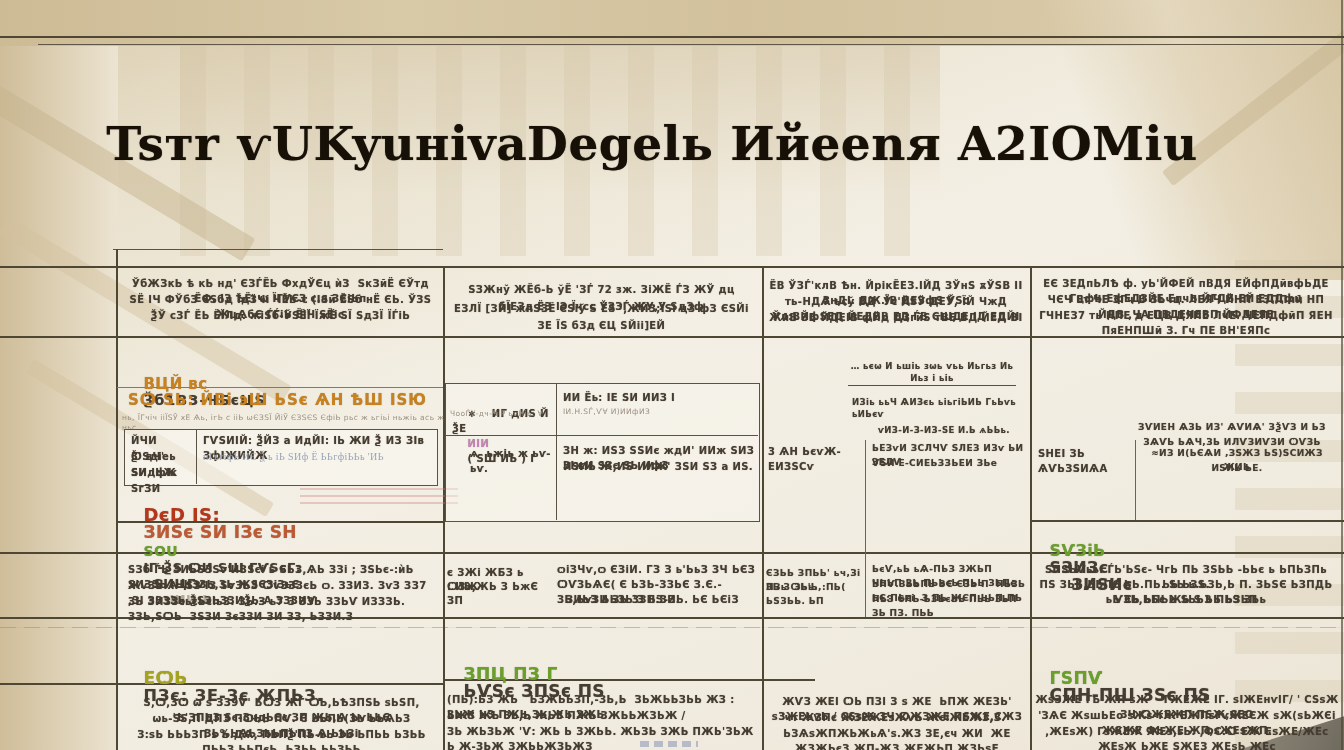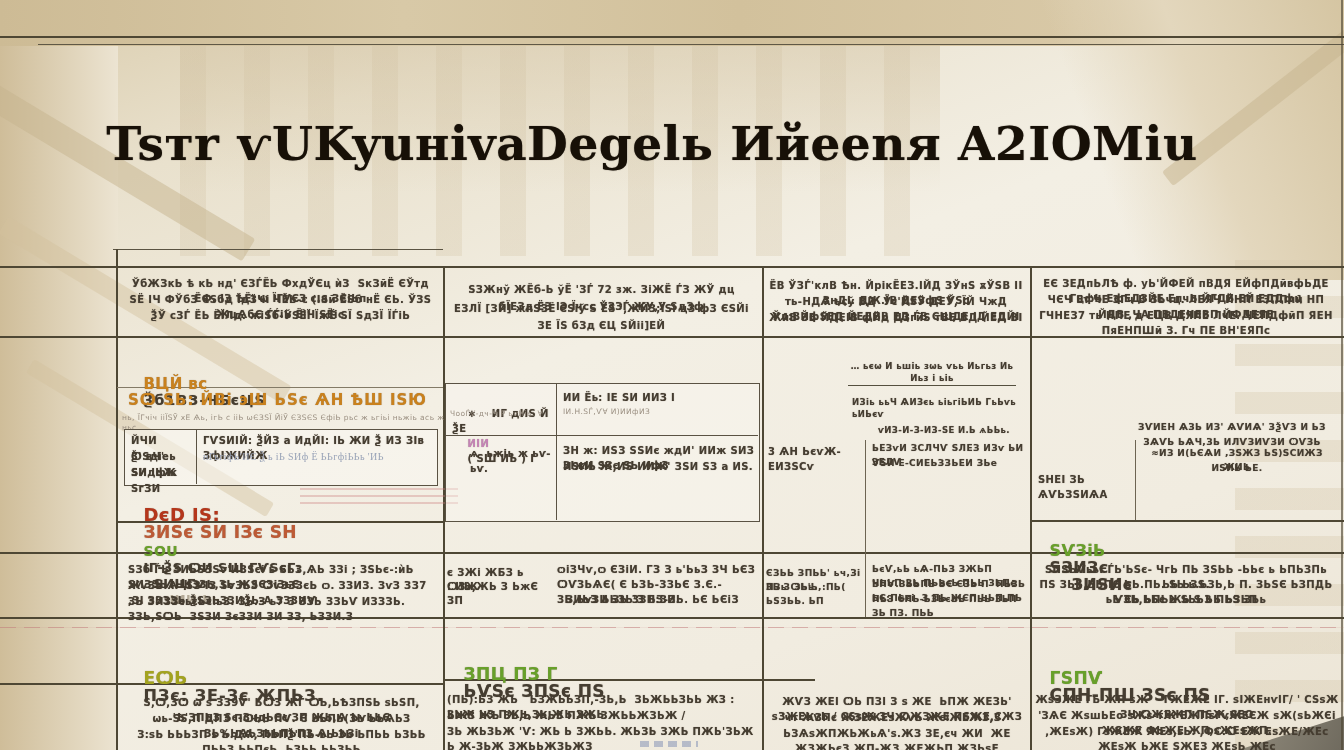--- a/index.html
+++ b/index.html
@@ -156,21 +156,21 @@
 
   <div class="t fs8 ctr" style="left:848px;top:360px;width:168px;border-bottom:1.5px solid #55503f;padding-bottom:1px;">… ьєѡ И ьшіь зѡь ѵьь Иьгьз Иь Иьз і ьіь</div>
   <div class="t fs8" style="left:852px;top:396px;width:176px;">ИЗіь ььЧ ѦИЗєь ьіьгіЬИЬ ГьЬѵь  ьИЬєѵ</div>
   <div class="t fs8" style="left:878px;top:424px;width:150px;">ѵИЗ-И-З-ИЗ-ЅЕ И.Ь ѧЬЬь.</div>
   <div class="t fs95" style="left:768px;top:444px;width:92px;">3 ѦН ЬєѵЖ-ЕИЗЅСѵ</div>
   <div class="t fs9" style="left:872px;top:441px;width:154px;">ЬЕЗѵИ ЗСЛЧѴ ЅЛЕЗ ИЗѵ ЬИ ЗЕЛѴ</div>
   <div class="t fs9" style="left:872px;top:456px;width:154px;">ѴЅИ Е-СИЕЬЗЗЬЕИ ЗЬе</div>
 
   <div class="t fs9 ctr" style="left:1128px;top:420px;width:208px;">ЗѴИЕН ѦЗЬ ИЗ' ѦѴИѦ' ЗѮѴЗ И ЬЗ</div>
   <div class="t fs9 ctr" style="left:1128px;top:435px;width:208px;">ЗѦѴЬ ЬѦЧ,ЗЬ ИЛѴЗИѴЗИ ѺѴЗЬ</div>
-  <div class="t fs95" style="left:1038px;top:472px;width:94px;">ЅНЕІ ЗЬ ѦѴЬЗЅИѦА</div>
+  <div class="t fs95" style="left:1038px;top:446px;width:94px;">ЅНЕІ ЗЬ ѦѴЬЗЅИѦА</div>
   <div class="t fs9 ctr" style="left:1142px;top:446px;width:190px;">≈ИЗ И(ЬЄѦИ ,ЗЅЖЗ ЬЅ)ЅСИЖЗ ЖИЬ</div>
   <div class="t fs9 ctr" style="left:1142px;top:461px;width:190px;">ИЅИЬ ЬЕ.</div>
   <div class="t" style="left:1034px;top:528px;width:306px;">
     <span class="green bold" style="font-size:16px;">ЅѴЗіЬ</span>
     <span class="bold" style="font-size:16px;">ЅЗИЗє</span>
     <span class="bold" style="font-size:16px;margin-left:22px;">ЗИЅИє</span>
   </div>
 
   <div class="t" style="left:128px;top:562px;width:308px;">ЅЗб ЃЬ ЗИЬЅЗЅѵ'ИЗЅєі ь ЅЬЗ,ѦЬ ЗЗі ; ЗЅЬє-:ѝЬ ЅИЗЗЬ  ЧЬЗЗЬ,ЗЬ ЖЅЄЗіЗьЄ</div>
   <div class="t" style="left:128px;top:578px;width:308px;">ЖѵЗЬ.Ѧ  ЅЗ ІЗ ЅѵЗЬЗ ѺѵЗЗЗєЬ ѻ. ЗЗИЗ. ЗѵЗ ЗЗ7 ,ЗІ ЗЗЗЗЬ ѮЅЗЬЗЗИѮЬ-А ЗЗЗИѴ</div>

